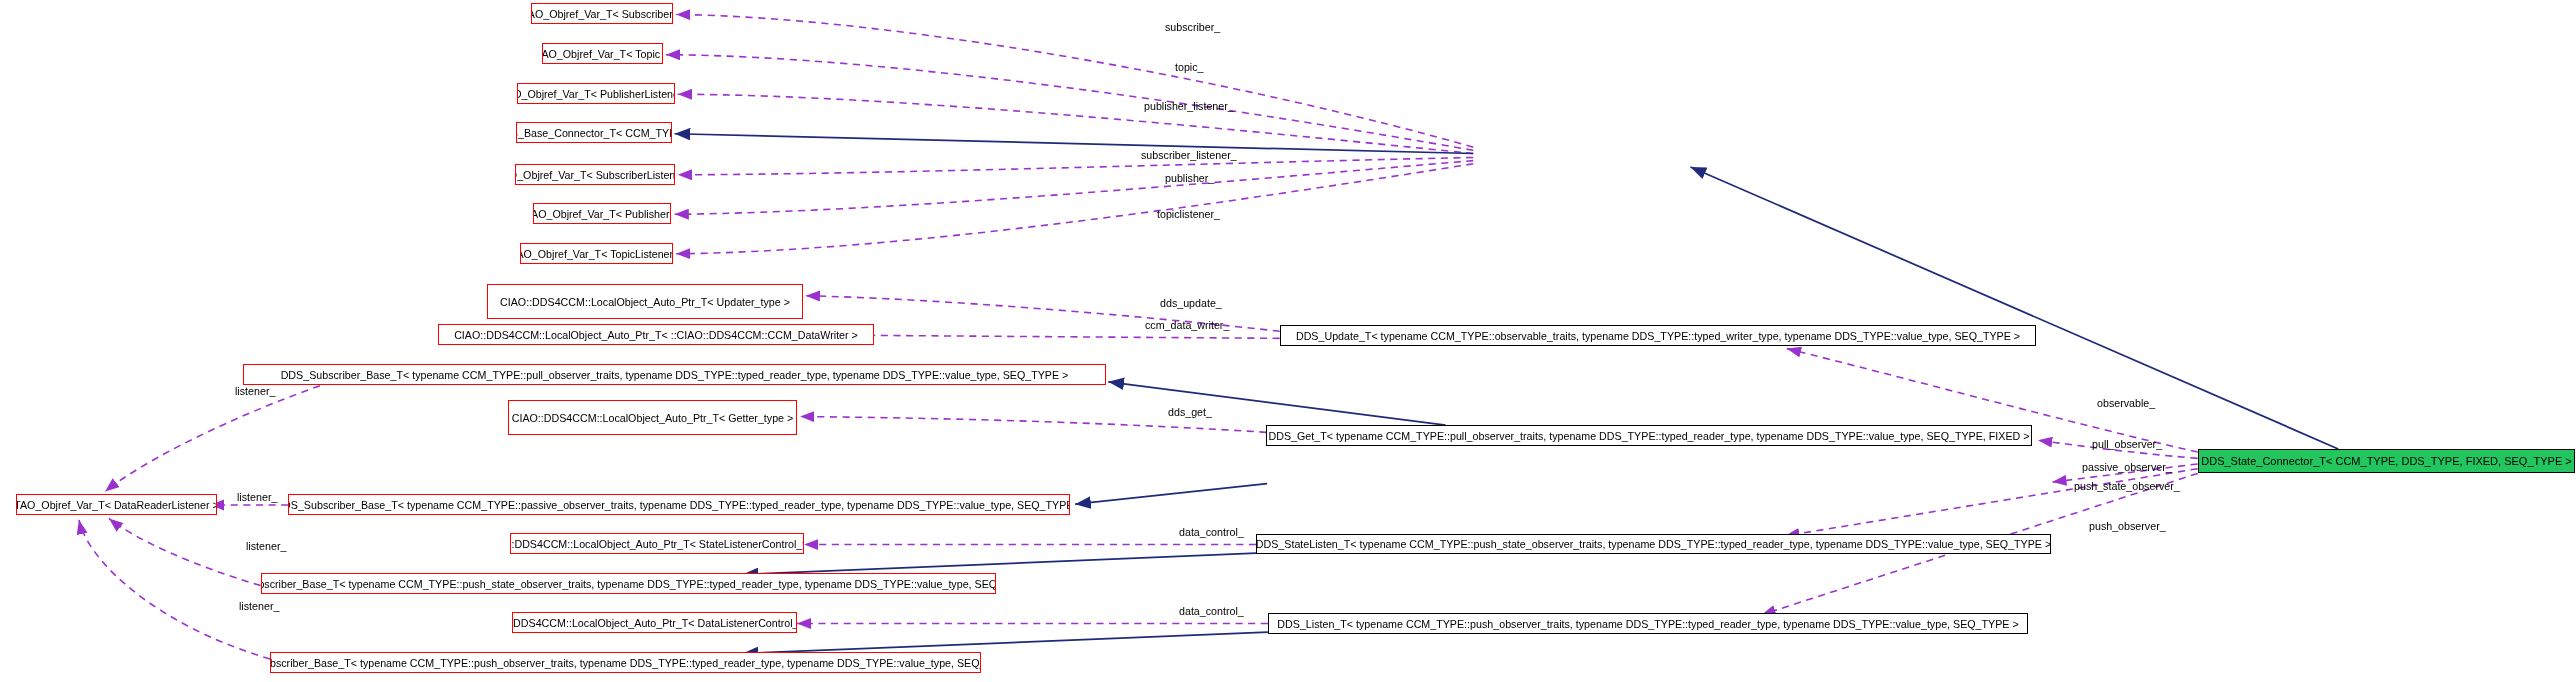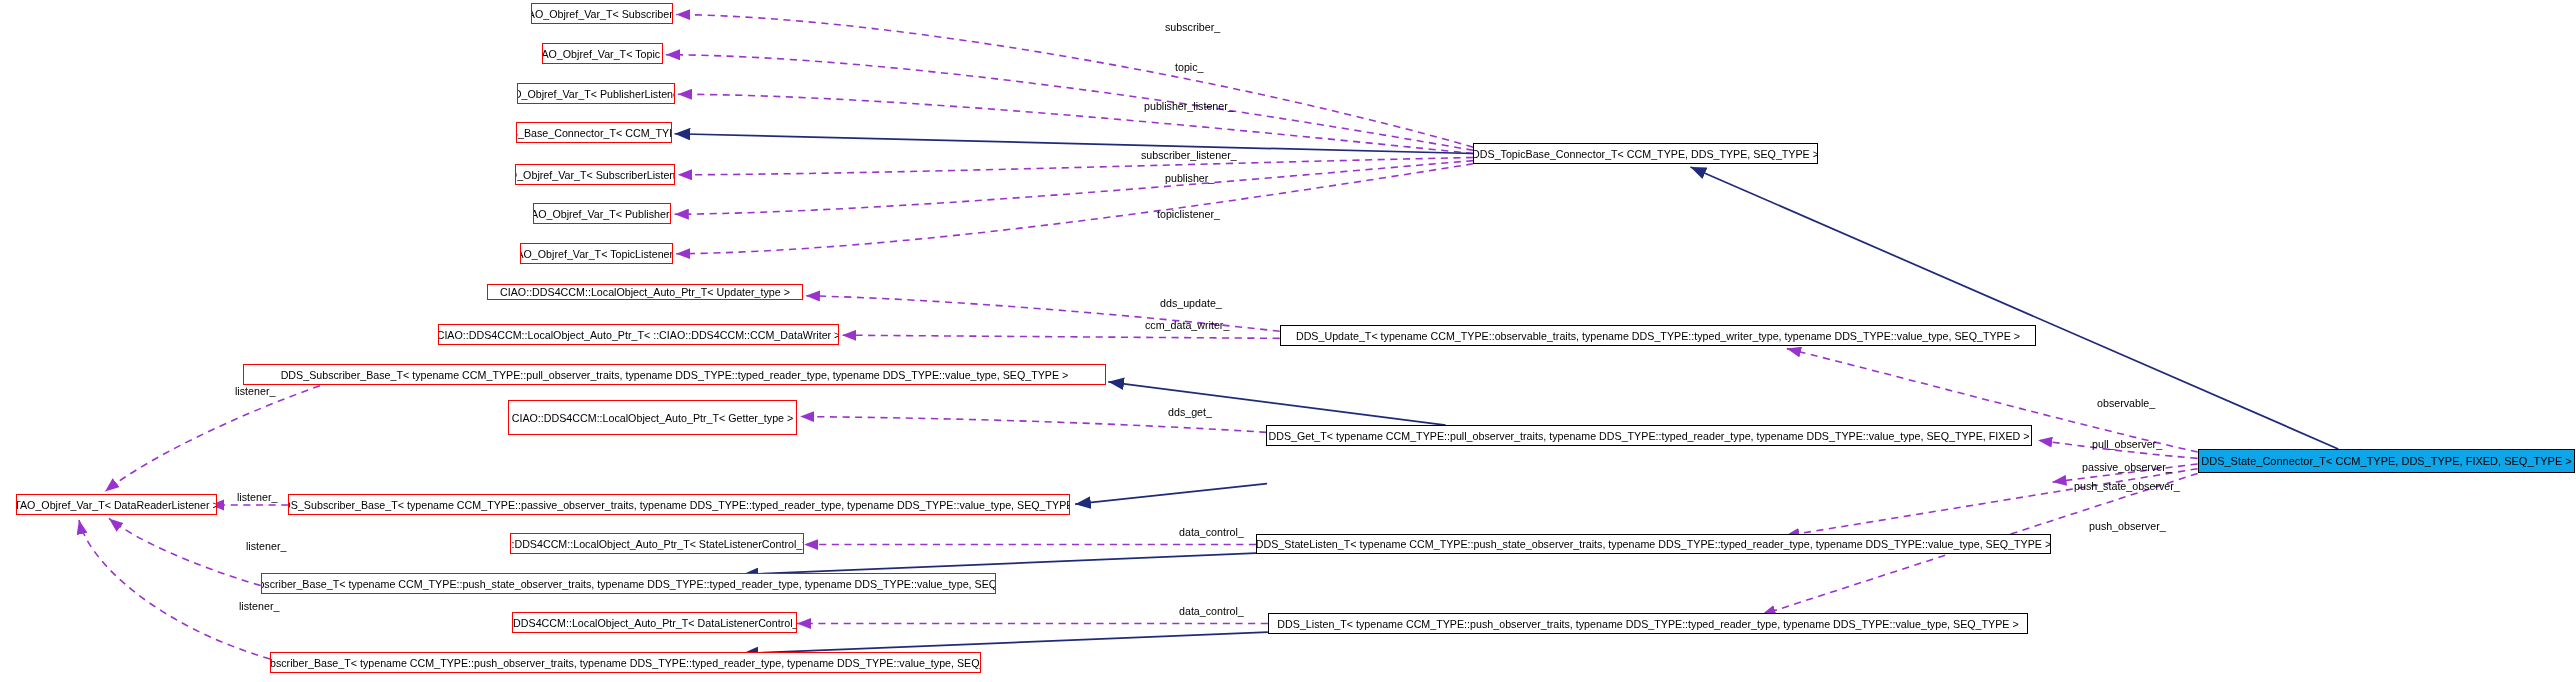--- a/index.html
+++ b/index.html
@@ -3,21 +3,21 @@
 <meta charset="utf-8">
 <style>
   html,body { margin:0; padding:0; background:#ffffff; }
   #canvas { position:relative; width:2576px; height:683px; background:#ffffff;
             font-family:"Liberation Sans", sans-serif; }
   #edges { position:absolute; left:0; top:0; width:2576px; height:683px; }
   .node { position:absolute; box-sizing:border-box; background:#ffffff;
           border:0.8px solid #ff0000; display:flex; align-items:center; justify-content:center;
           font-size:10.7px; color:#000; white-space:nowrap; overflow:hidden; z-index:2; }
   .node.internal { border-color:#000000; }
-  .node.current  { background:#0ea5e9; border:1.6px solid #000000; font-size:11px; }
+  .node.current  { background:#22c55e; border:1.6px solid #000000; font-size:11px; }
   .elabel { position:absolute; font-size:10.7px; color:#000; white-space:nowrap; z-index:3; }
 </style>
 </head>
 <body>
 
 <div id="canvas">
 
   <svg id="edges" viewBox="0 0 3261 864" xmlns="http://www.w3.org/2000/svg">
     <defs>
       <marker id="arrowP" markerUnits="userSpaceOnUse" markerWidth="20" markerHeight="14" refX="18" refY="7" orient="auto">
@@ -73,32 +73,31 @@
     </g>
   </svg>
 
   <div class="node external" style="left:531px;top:3.2px;width:142px;height:21.3px">TAO_Objref_Var_T&lt; Subscriber &gt;</div>
   <div class="node external" style="left:542px;top:43px;width:121px;height:21.3px">TAO_Objref_Var_T&lt; Topic &gt;</div>
   <div class="node external" style="left:517px;top:83px;width:158px;height:21.3px">TAO_Objref_Var_T&lt; PublisherListener &gt;</div>
   <div class="node external" style="left:516px;top:122px;width:156px;height:21.3px">DDS_Base_Connector_T&lt; CCM_TYPE &gt;</div>
   <div class="node external" style="left:515px;top:164px;width:160px;height:21.3px">TAO_Objref_Var_T&lt; SubscriberListener &gt;</div>
   <div class="node external" style="left:533px;top:203px;width:138px;height:21.3px">TAO_Objref_Var_T&lt; Publisher &gt;</div>
   <div class="node external" style="left:520px;top:243px;width:153px;height:21.3px">TAO_Objref_Var_T&lt; TopicListener &gt;</div>
-  <div class="node external" style="left:487px;top:284px;width:316px;height:16px">CIAO::DDS4CCM::LocalObject_Auto_Ptr_T&lt; Updater_type &gt;</div>
-  <div class="node external" style="left:438px;top:324px;width:401px;height:21.3px">CIAO::DDS4CCM::LocalObject_Auto_Ptr_T&lt; ::CIAO::DDS4CCM::CCM_DataWriter &gt;</div>
+  <div class="node external" style="left:487px;top:284px;width:316px;height:35px">CIAO::DDS4CCM::LocalObject_Auto_Ptr_T&lt; Updater_type &gt;</div>
+  <div class="node external" style="left:438px;top:324px;width:436px;height:21.3px">CIAO::DDS4CCM::LocalObject_Auto_Ptr_T&lt; ::CIAO::DDS4CCM::CCM_DataWriter &gt;</div>
   <div class="node external" style="left:243px;top:364px;width:863px;height:21.3px">DDS_Subscriber_Base_T&lt; typename CCM_TYPE::pull_observer_traits, typename DDS_TYPE::typed_reader_type, typename DDS_TYPE::value_type, SEQ_TYPE &gt;</div>
   <div class="node external" style="left:508px;top:400px;width:289px;height:35px">CIAO::DDS4CCM::LocalObject_Auto_Ptr_T&lt; Getter_type &gt;</div>
   <div class="node external" style="left:16px;top:494px;width:201px;height:21.3px">TAO_Objref_Var_T&lt; DataReaderListener &gt;</div>
   <div class="node external" style="left:288px;top:494px;width:782px;height:21.3px">DDS_Subscriber_Base_T&lt; typename CCM_TYPE::passive_observer_traits, typename DDS_TYPE::typed_reader_type, typename DDS_TYPE::value_type, SEQ_TYPE &gt;</div>
   <div class="node external" style="left:510px;top:533px;width:294px;height:21.3px">CIAO::DDS4CCM::LocalObject_Auto_Ptr_T&lt; StateListenerControl_type &gt;</div>
   <div class="node external" style="left:261px;top:573px;width:735px;height:21.3px">DDS_Subscriber_Base_T&lt; typename CCM_TYPE::push_state_observer_traits, typename DDS_TYPE::typed_reader_type, typename DDS_TYPE::value_type, SEQ_TYPE &gt;</div>
   <div class="node external" style="left:512px;top:612px;width:285px;height:21.3px">CIAO::DDS4CCM::LocalObject_Auto_Ptr_T&lt; DataListenerControl_type &gt;</div>
   <div class="node external" style="left:270px;top:652px;width:711px;height:21.3px">DDS_Subscriber_Base_T&lt; typename CCM_TYPE::push_observer_traits, typename DDS_TYPE::typed_reader_type, typename DDS_TYPE::value_type, SEQ_TYPE &gt;</div>
 
-  <div class="node internal" style="left:1473px;top:143px;width:345px;height:21.3px">DDS_TopicBase_Connector_T&lt; CCM_TYPE, DDS_TYPE, SEQ_TYPE &gt;</div>
   <div class="node internal" style="left:1280px;top:325px;width:756px;height:21.3px">DDS_Update_T&lt; typename CCM_TYPE::observable_traits, typename DDS_TYPE::typed_writer_type, typename DDS_TYPE::value_type, SEQ_TYPE &gt;</div>
   <div class="node internal" style="left:1266px;top:425px;width:766px;height:21.3px">DDS_Get_T&lt; typename CCM_TYPE::pull_observer_traits, typename DDS_TYPE::typed_reader_type, typename DDS_TYPE::value_type, SEQ_TYPE, FIXED &gt;</div>
   <div class="node internal" style="left:1256px;top:534px;width:795px;height:20px">DDS_StateListen_T&lt; typename CCM_TYPE::push_state_observer_traits, typename DDS_TYPE::typed_reader_type, typename DDS_TYPE::value_type, SEQ_TYPE &gt;</div>
   <div class="node internal" style="left:1268px;top:613px;width:760px;height:21.3px">DDS_Listen_T&lt; typename CCM_TYPE::push_observer_traits, typename DDS_TYPE::typed_reader_type, typename DDS_TYPE::value_type, SEQ_TYPE &gt;</div>
 
   <div class="node current" style="left:2198px;top:449px;width:377px;height:24px">DDS_State_Connector_T&lt; CCM_TYPE, DDS_TYPE, FIXED, SEQ_TYPE &gt;</div>
 
   <span class="elabel" style="left:1165px;top:20.5px">subscriber_</span>
   <span class="elabel" style="left:1175px;top:61px">topic_</span>
   <span class="elabel" style="left:1144px;top:100px">publisher_listener_</span>

